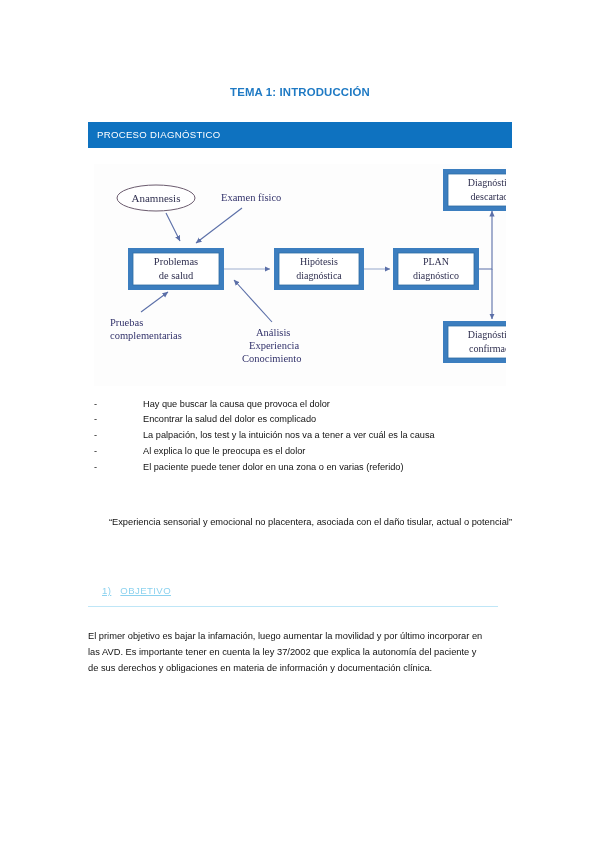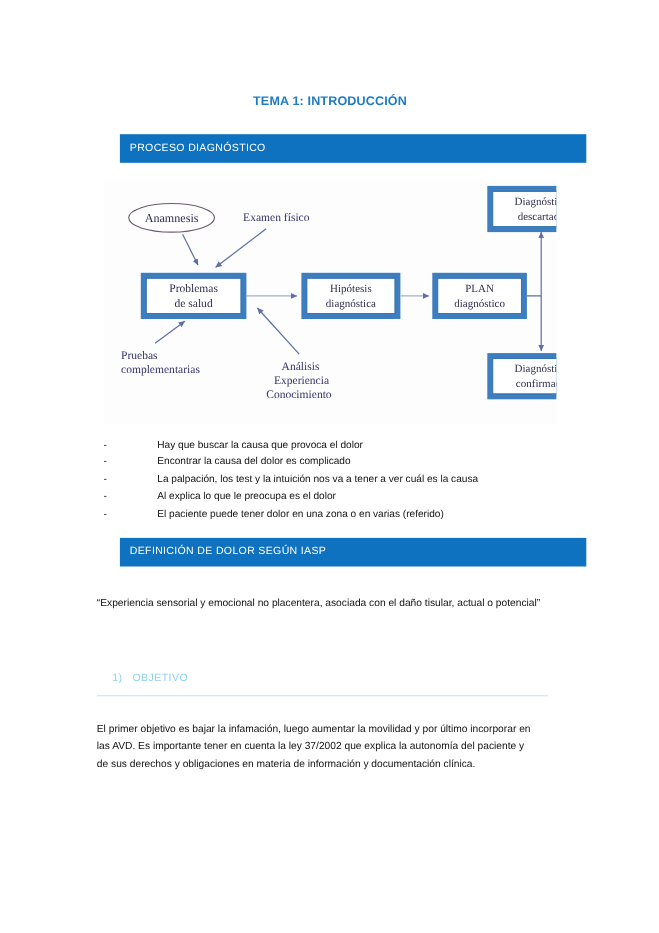--- a/index.html
+++ b/index.html
@@ -48,21 +48,20 @@
 
   
   .section-bar {
     background: #0E72C0;
     color: #ffffff;
     font-size: 9.6px;
     letter-spacing: 0.3px;
     padding: 7px 0 7px 9px;
     line-height: 1.25;
     width: 424px;
-    margin-left: 21px;
   }
 
   
   .diagram-wrap {
     position: relative;
     width: 412px;
     height: 222px;
     margin-left: 6px;
     background: #fdfdfd;
     overflow: hidden;
@@ -90,35 +89,37 @@
     color: #111111;
   }
   .bullet-text { flex: 1 1 auto; padding-left: 25px; }
 
   
   .quote-block {
     font-size: 9.3px;
     line-height: 1.72;
     color: #111111;
     width: 424px;
+    text-align: right;
   }
   .body-para {
     font-size: 9.3px;
     line-height: 1.72;
     color: #111111;
     width: 400px;
   }
 
   
   .sub-heading {
     color: #8CD2EF;
     font-size: 9.6px;
     letter-spacing: 0.4px;
     padding-left: 14px;
     line-height: 1.2;
+    text-decoration: underline;
   }
   .sub-heading .num { margin-right: 9px; }
   .hr-light {
     border: 0;
     border-top: 1.6px solid #BFE6F7;
     width: 410px;
     margin: 10px 0 0 0;
   }
   .spacer-10 { height: 10px; }
   .spacer-14 { height: 14px; }
@@ -222,39 +223,38 @@
 
     <div class="spacer-14"></div>
 
     <ul class="bullet-list">
       <li class="bullet-row">
         <span class="bullet-dash">-</span>
         <span class="bullet-text">Hay que buscar la causa que provoca el dolor</span>
       </li>
       <li class="bullet-row">
         <span class="bullet-dash">-</span>
-        <span class="bullet-text">Encontrar la causa del dolor es complicado</span>
+        <span class="bullet-text">Encontrar la salud del dolor es complicado</span>
       </li>
       <li class="bullet-row">
         <span class="bullet-dash">-</span>
         <span class="bullet-text">La palpación, los test y la intuición nos va a tener a ver cuál es la causa</span>
       </li>
       <li class="bullet-row">
         <span class="bullet-dash">-</span>
         <span class="bullet-text">Al explica lo que le preocupa es el dolor</span>
       </li>
       <li class="bullet-row">
         <span class="bullet-dash">-</span>
         <span class="bullet-text">El paciente puede tener dolor en una zona o en varias (referido)</span>
       </li>
     </ul>
 
     <div class="spacer-10"></div>
 
-    <div class="section-bar">DEFINICIÓN DE DOLOR SEGÚN IASP</div>
 
     <div class="spacer-26"></div>
 
     <p class="quote-block" style="margin:0;">“Experiencia sensorial y emocional no placentera, asociada con el daño tisular, actual o potencial”</p>
 
     <div class="spacer-18"></div>
 
 
     <div class="spacer-26"></div>
     <div class="spacer-10"></div>

